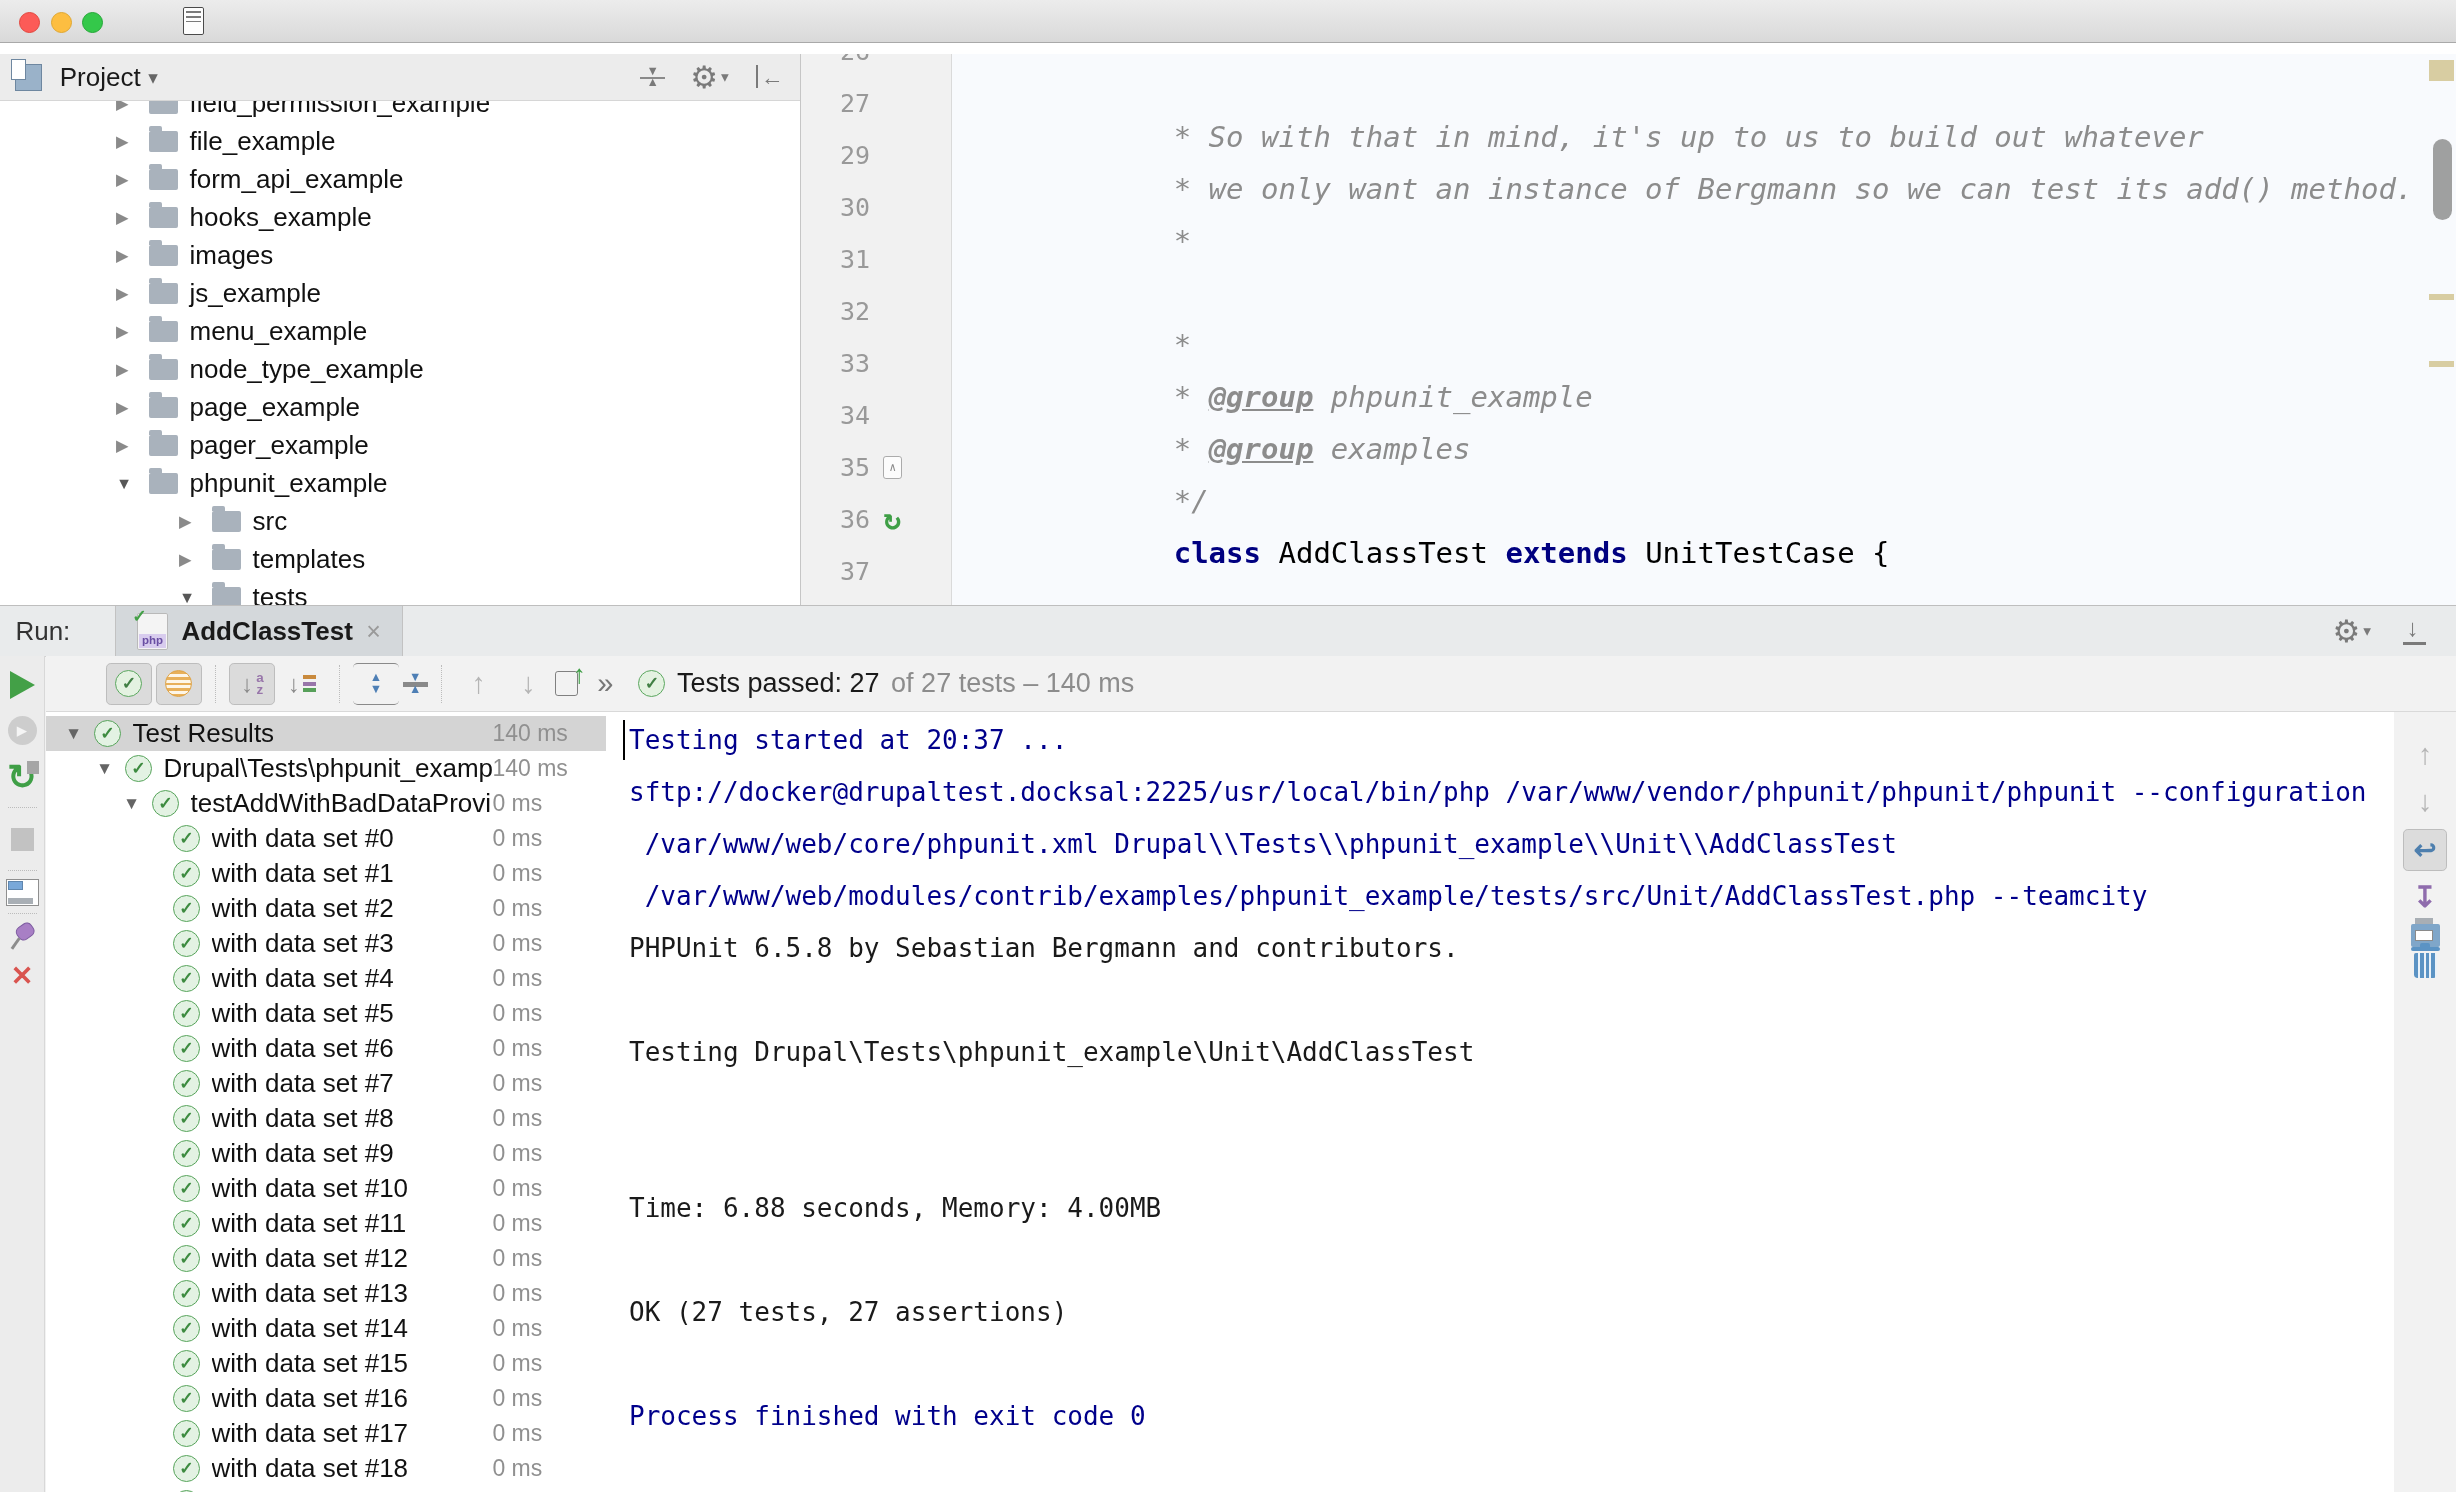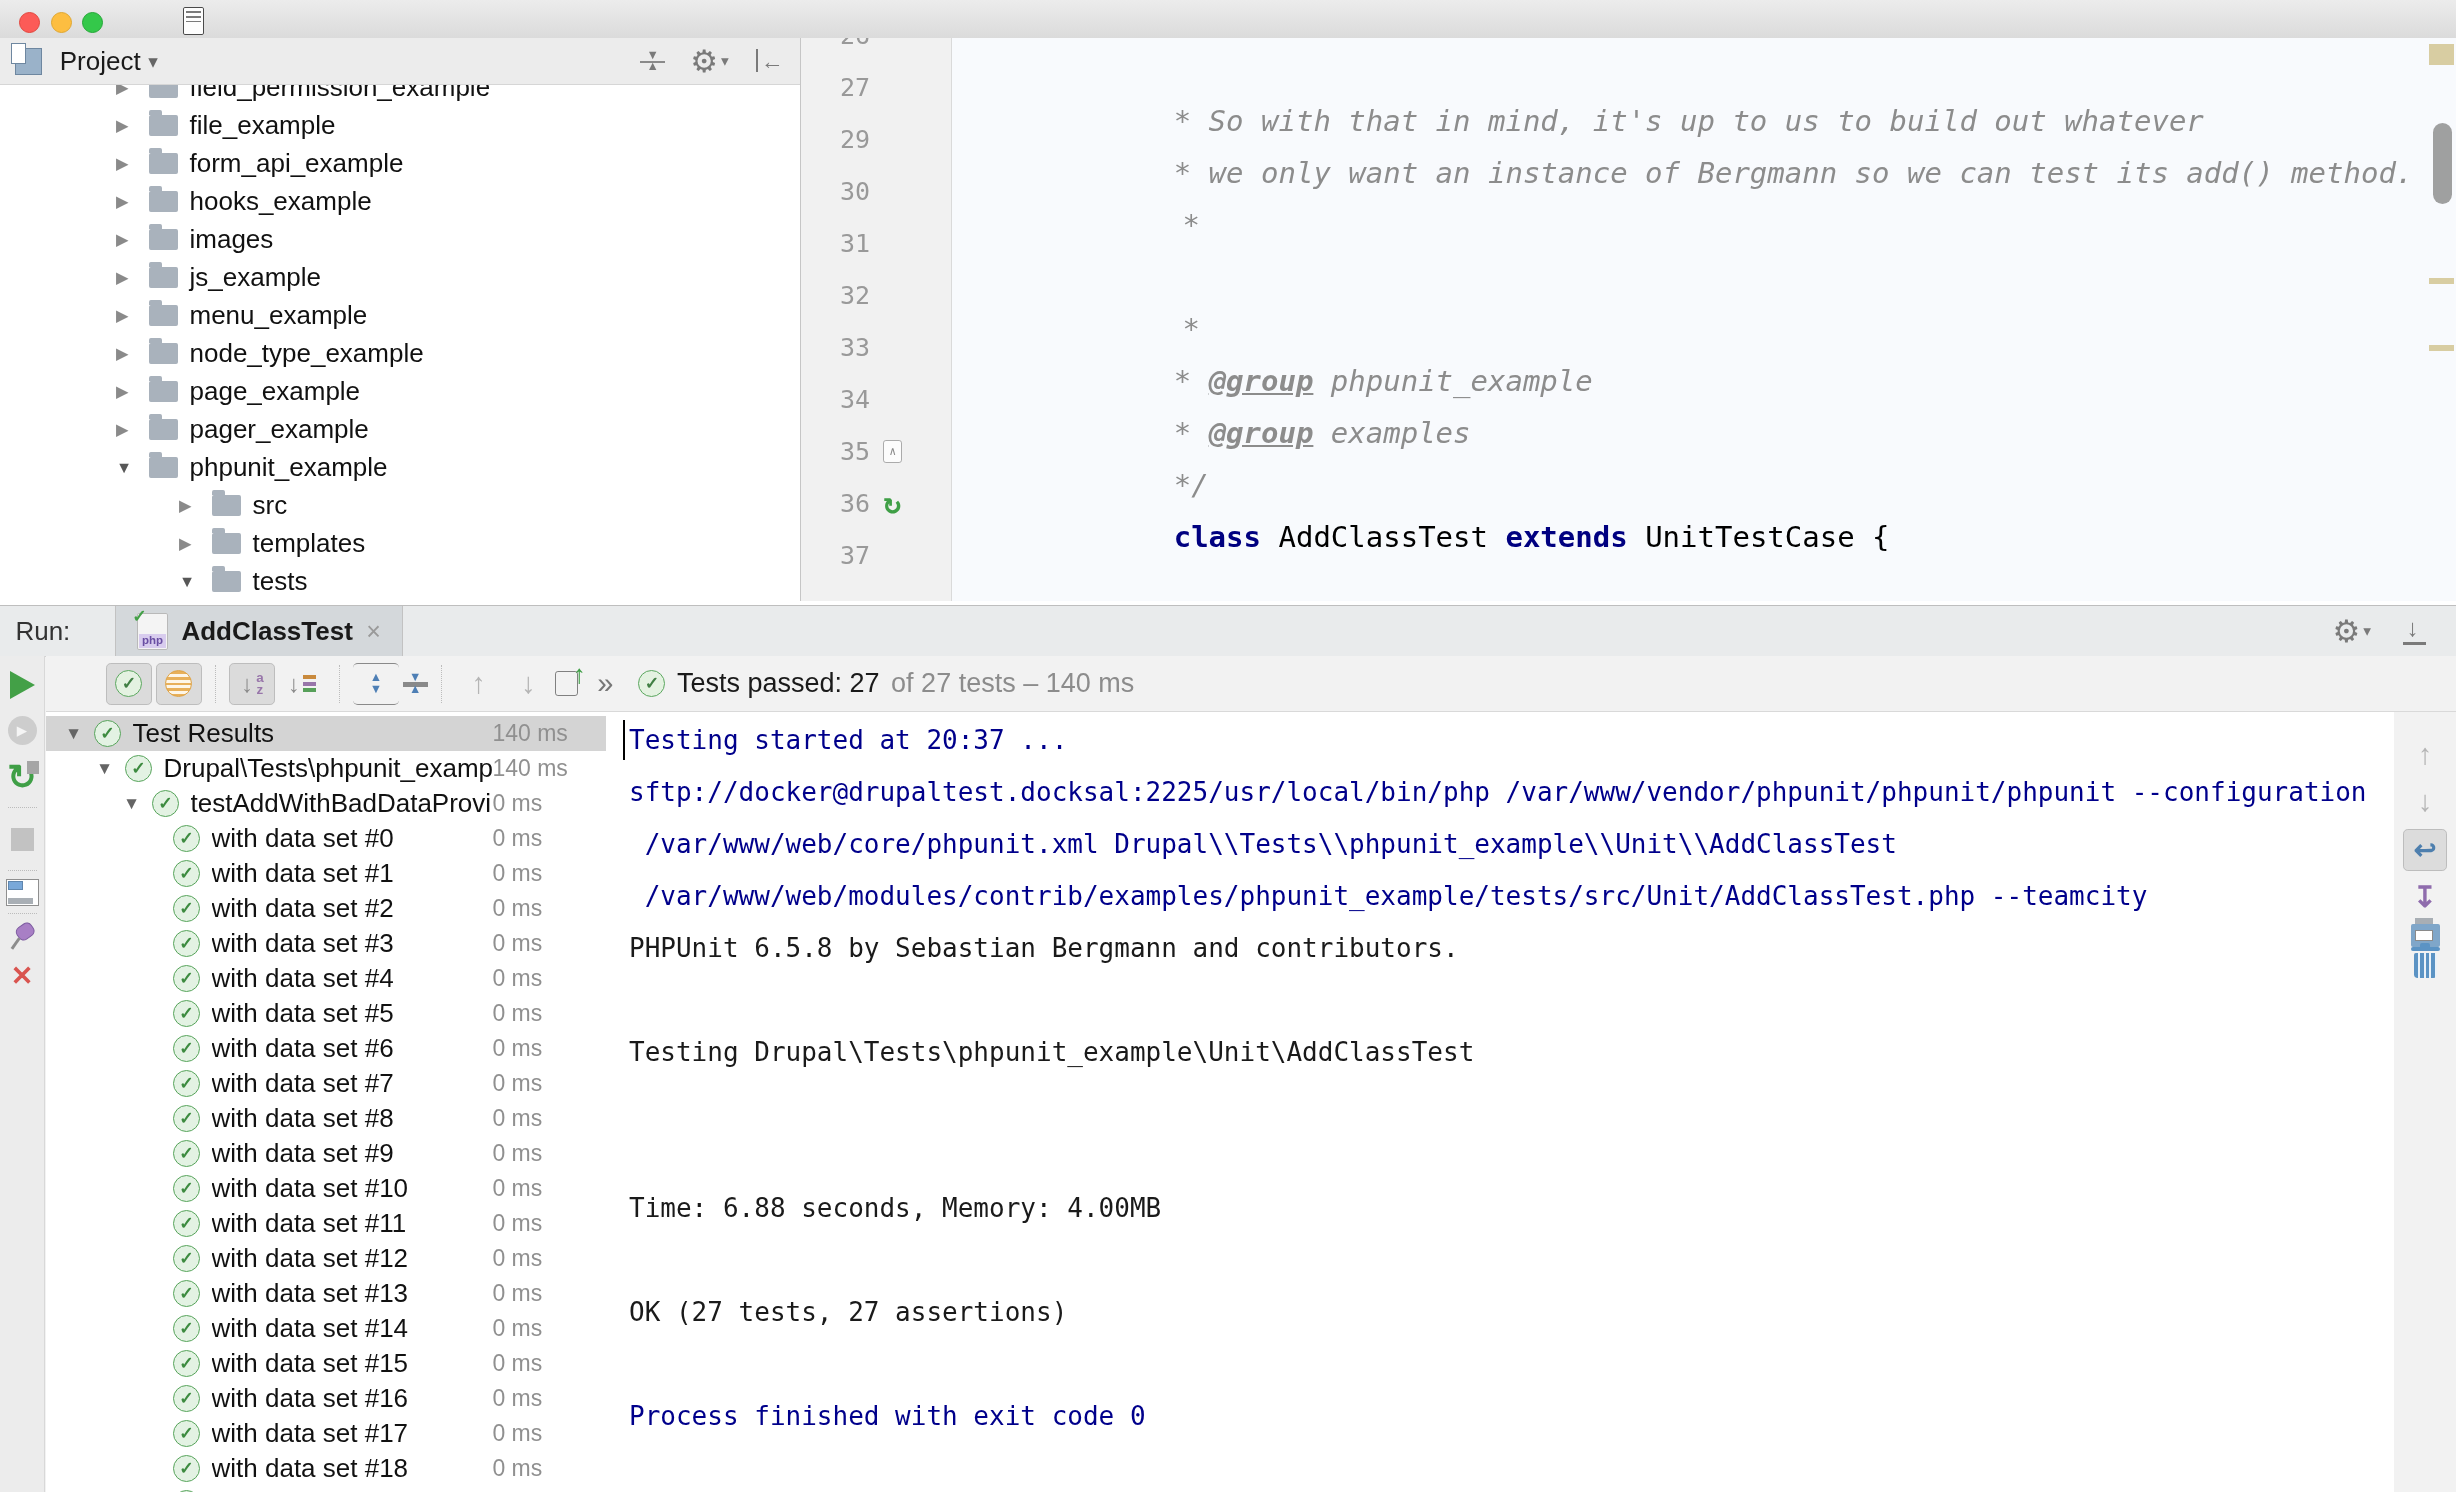--- a/index.html
+++ b/index.html
@@ -15,21 +15,21 @@
   .tl.red{background:#FC5B57;border:1px solid #E2463D;}
   .tl.yellow{background:#FDBE41;border:1px solid #E0A730;}
   .tl.green{background:#34C84A;border:1px solid #24A737;}
   .title-wrap{position:absolute;left:183px;right:0;top:0;height:42px;display:flex;align-items:center;gap:9.6px;}
   .doc-icon{width:19px;height:26px;background:#FDFDFD;border:1.9px solid #4A4A4A;border-radius:1.9px;position:relative;}
   .doc-icon::after{content:"";position:absolute;left:1.9px;right:1.9px;top:2.9px;height:13.4px;
     background:repeating-linear-gradient(to bottom,#7A7A7A 0 1.9px,transparent 1.9px 4.8px);}
   .win-title{font-size:28px;color:#3C3C3C;white-space:nowrap;}
 
   
-  .main{position:absolute;left:0;top:38px;width:2456px;height:563px;}
+  .main{position:absolute;left:0;top:54px;width:2456px;height:563px;}
   .project-panel{position:absolute;left:0;top:0;width:800px;height:563px;background:#fff;
     border-right:1px solid #C6C6C6;overflow:hidden;}
   .pp-header{position:absolute;left:0;top:0;right:0;height:46px;background:#ECECEC;
     border-bottom:1px solid #D6D6D6;display:flex;align-items:center;z-index:3;}
   .pp-icon{width:25px;height:25px;margin-left:15.4px;background:#9AB2C9;border:1.9px solid #6E87A0;position:relative;}
   .pp-icon::after{content:"";position:absolute;left:-5.8px;top:-5.8px;width:13.4px;height:19px;background:#fff;border:1.9px solid #6E87A0;}
   .pp-title{font-size:26px;color:#1A1A1A;margin-left:17.3px;}
   .pp-chev{font-size:19px;color:#666;margin-left:7.7px;}
   .pp-actions{position:absolute;right:17.3px;top:0;height:46px;display:flex;align-items:center;gap:25px;}
   .ic-converge{width:25px;display:flex;flex-direction:column;align-items:center;color:#7A7A7A;font-size:12.5px;
@@ -60,21 +60,21 @@
   .gutter-bg{position:absolute;left:0;top:0;width:150px;bottom:0;background:#F1F1F1;border-right:1px solid #DADADA;}
   .editor-lines{position:absolute;left:0;top:-29px;right:29px;
     font-family:"DejaVu Sans Mono","Liberation Mono",monospace;}
   .eline{display:flex;height:52px;align-items:center;}
   .lnum{width:69px;flex:0 0 69px;text-align:right;color:#999;font-size:25px;padding-right:5.8px;}
   .gicons{width:75px;flex:0 0 75px;display:flex;align-items:center;justify-content:space-between;padding:0 7.7px;box-sizing:border-box;}
   .run-g{color:#3F9F46;font-weight:bold;font-size:29px;line-height:29px;}
   .fold-g{width:16.3px;height:21px;border:1px solid #ABABAB;border-radius:2.9px;background:#FCFCFC;color:#8A8A8A;
     font-size:11.5px;display:flex;align-items:center;justify-content:center;}
   .fold-g::after{content:"∧";}
-  .code{padding-left:13.4px;font-size:29px;white-space:pre;text-align:center;}
+  .code{padding-left:13.4px;font-size:29px;white-space:pre;}
   .code .comment{color:#8C8C8C;font-style:italic;}
   .code .doctag{color:#8C8C8C;font-style:italic;font-weight:bold;text-decoration:underline;}
   .code .keyword{color:#000080;font-weight:bold;}
   .code .plain{color:#000;}
   .err-square{position:absolute;right:1.9px;top:5.8px;width:25px;height:21px;background:#D8CDA2;}
   .scroll-thumb{position:absolute;right:3.8px;top:85px;width:19px;height:81px;background:#8F8F8F;border-radius:9.6px;opacity:.85;}
   .stripe-mark{position:absolute;right:1.9px;width:25px;height:5.8px;background:#D8CDA2;}
   .stripe-mark.m1{top:240px;}
   .stripe-mark.m2{top:307px;}
 

